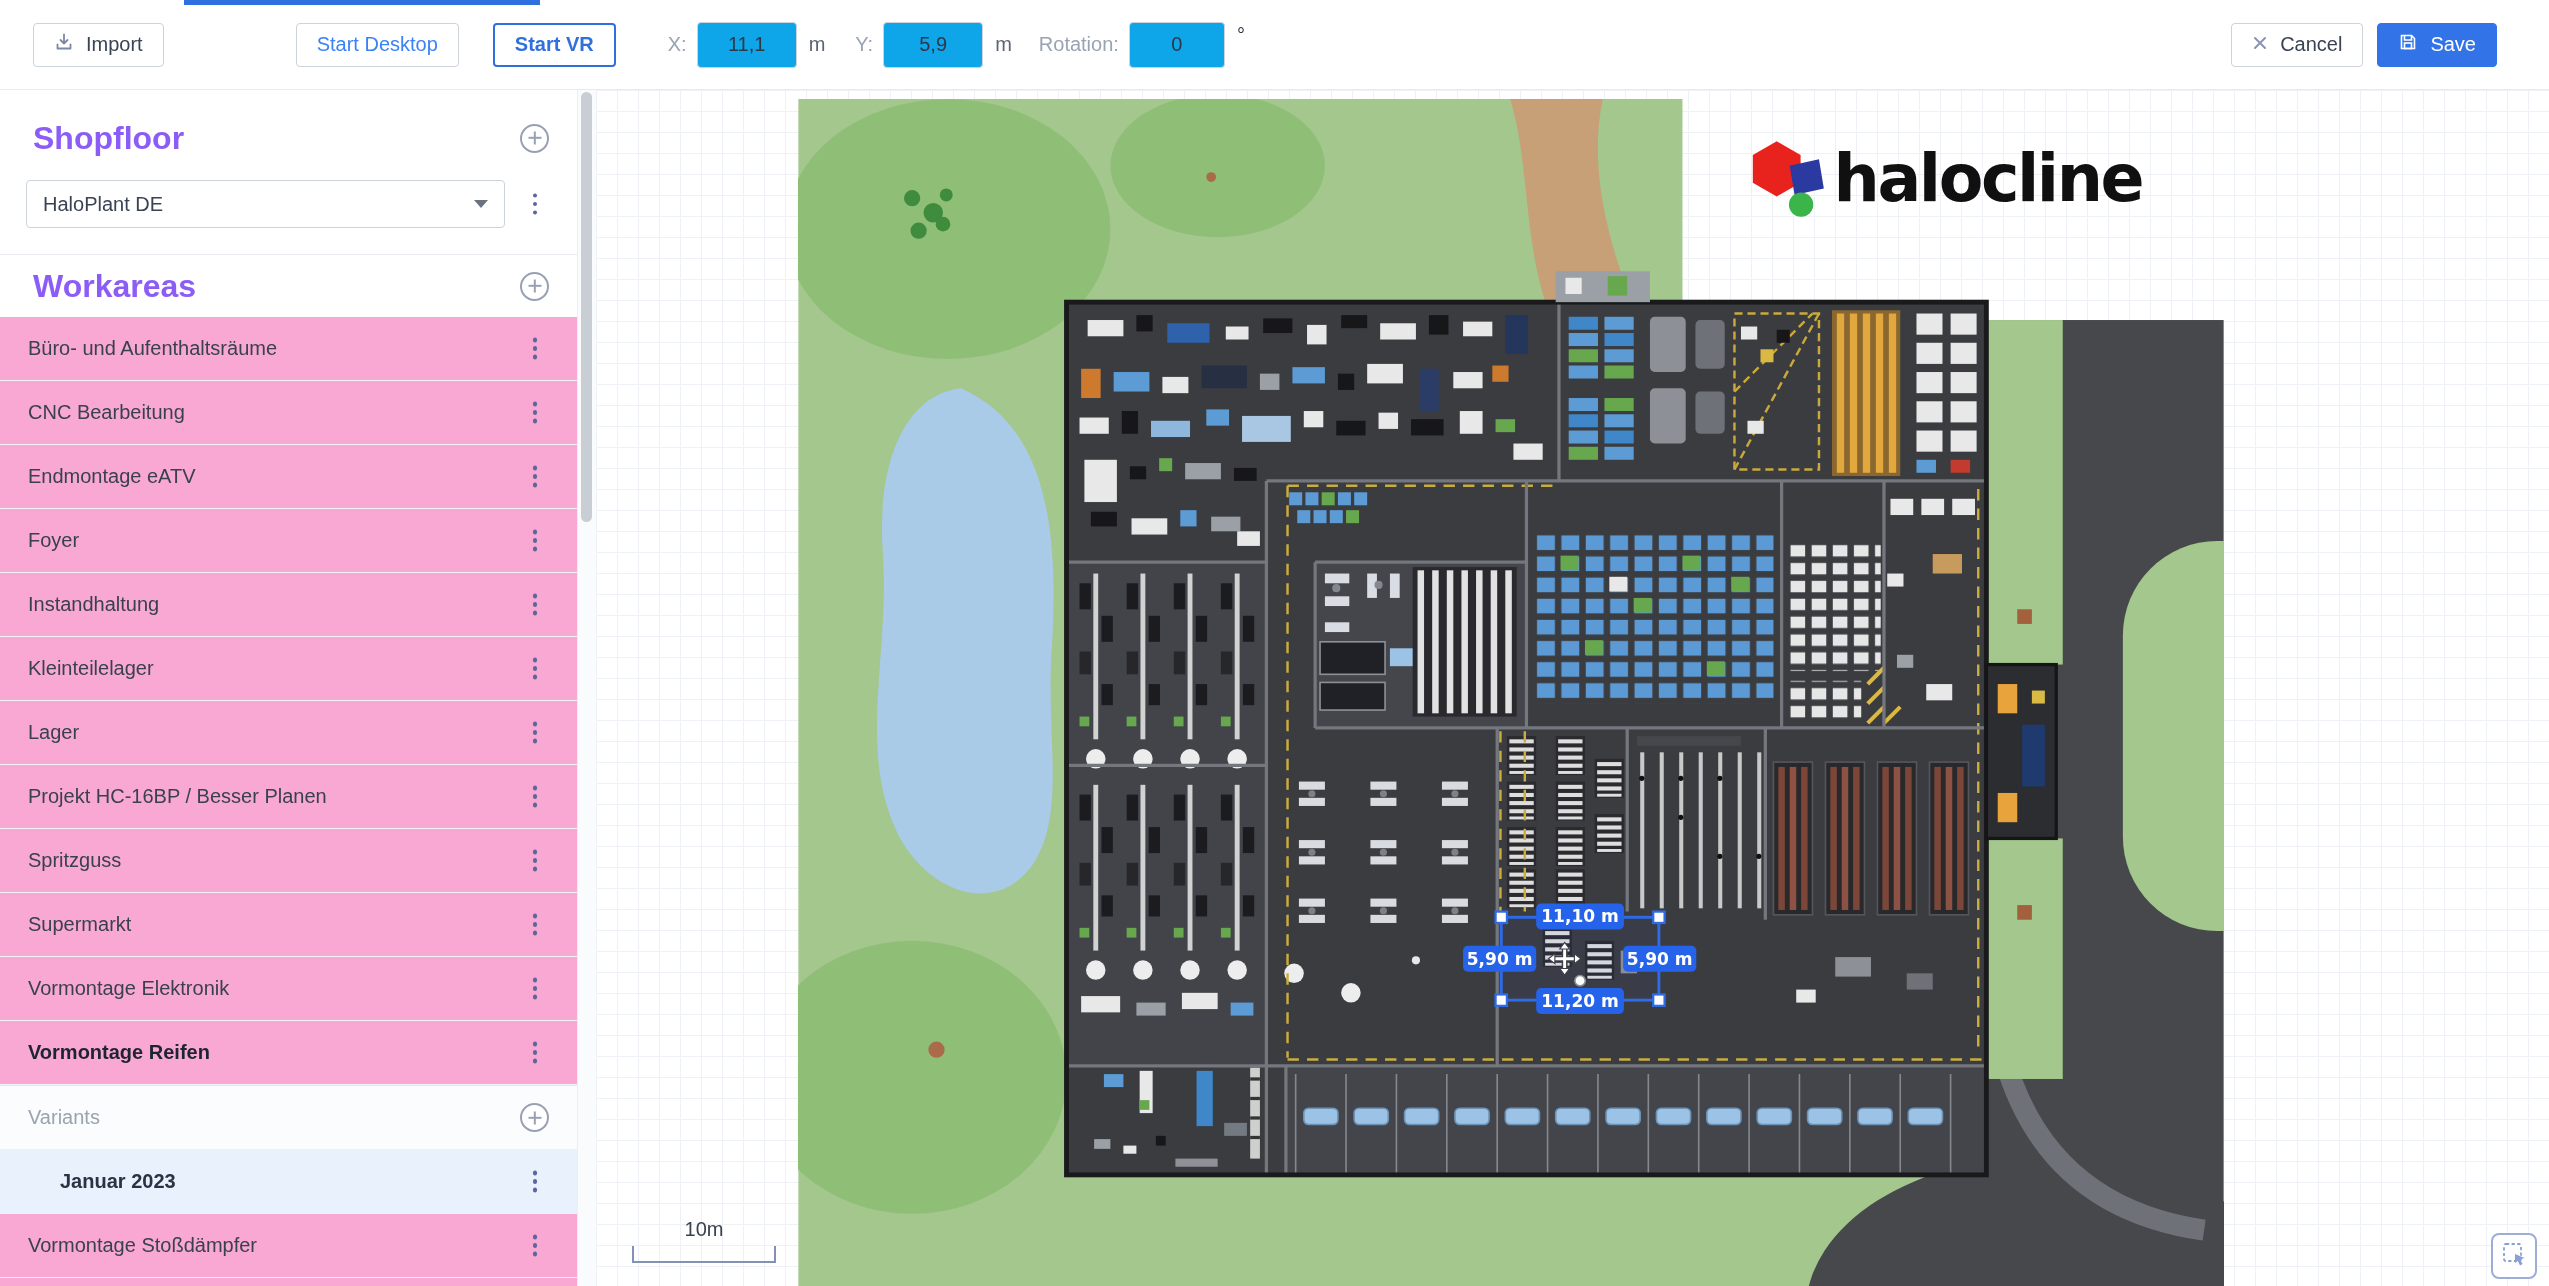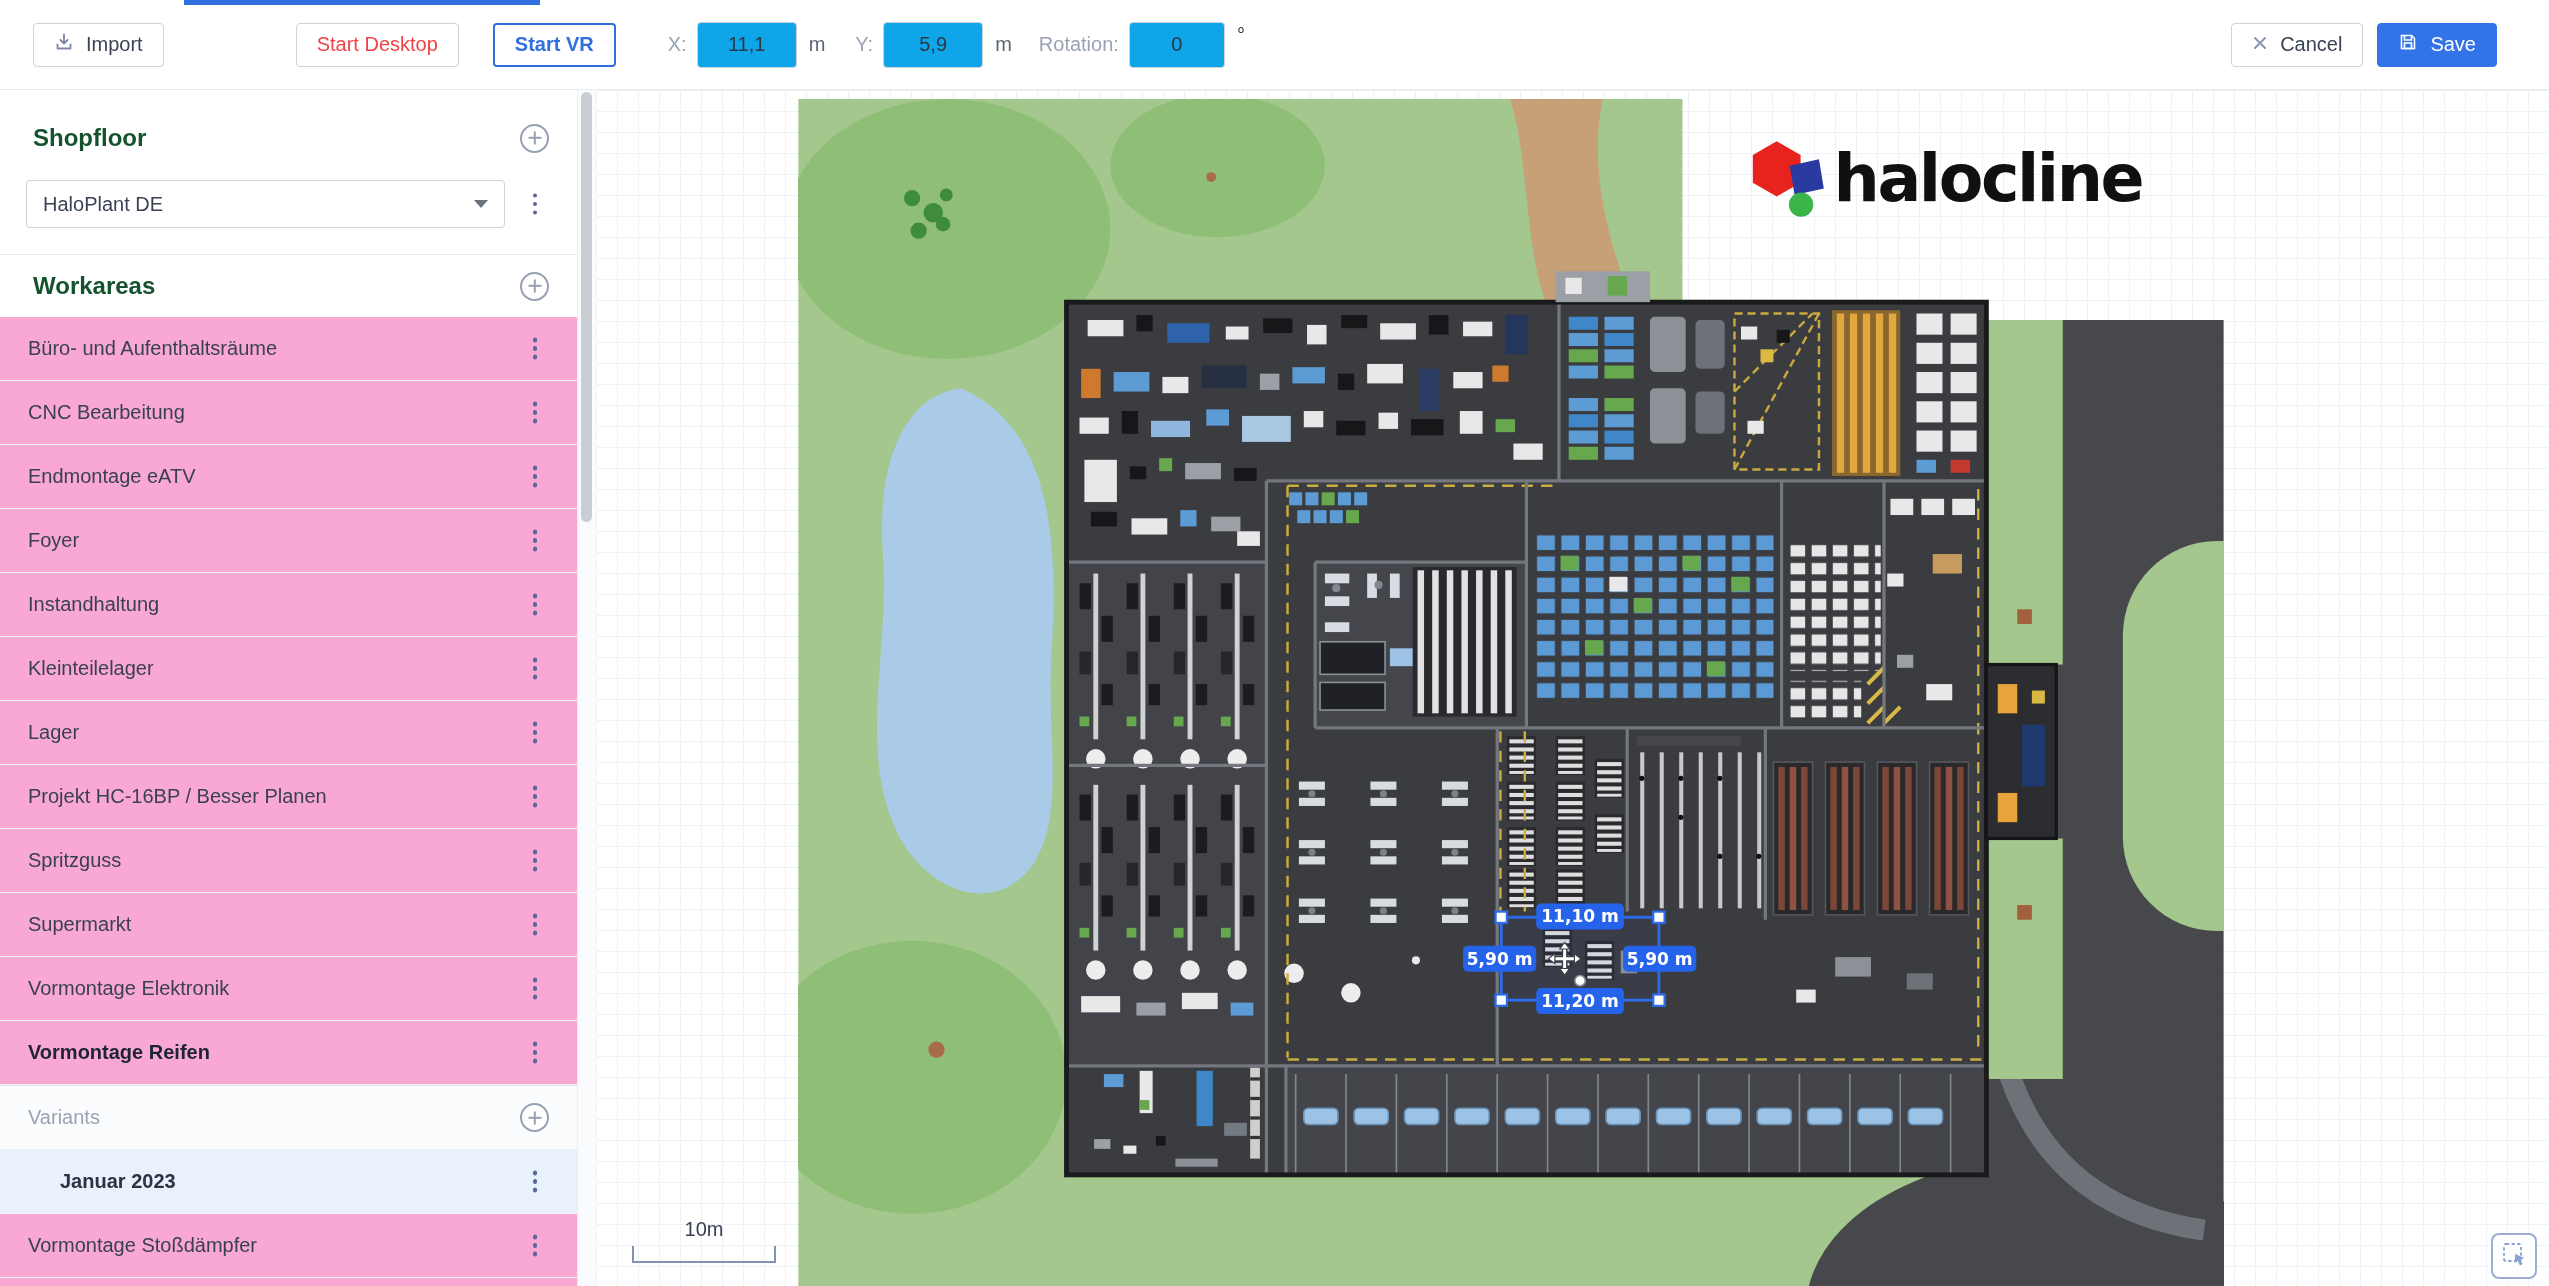--- a/index.html
+++ b/index.html
@@ -9,40 +9,40 @@
   
   .top-accent{position:absolute;left:184px;top:0;width:356px;height:5px;background:#2f6fde;z-index:9;}
 
   
   .toolbar{display:flex;align-items:center;height:89px;background:#fff;
            border-bottom:1px solid #e7eaee;position:relative;z-index:5;}
   .btn{height:44px;display:inline-flex;align-items:center;gap:12px;padding:0 20px;background:#fff;
        border:1px solid #ccd3dd;border-radius:4px;font-size:20px;color:#3a4354;cursor:pointer;
        font-family:inherit;white-space:nowrap;}
   .btn-import{margin-left:33px;}
-  .btn-desktop{margin-left:132px;color:#ef4444;justify-content:center;}
+  .btn-desktop{margin-left:132px;color:#3b82f6;justify-content:center;}
   .btn-vr{margin-left:34px;border:2px solid #2f6fde;color:#2f6fde;font-weight:700;}
   .field{display:flex;align-items:center;}
   .field .flabel{font-size:20px;color:#9aa3b2;}
   .field input{margin-left:10px;width:94px;height:42px;border:1px solid #ccd3dd;border-radius:4px;
                text-align:center;font-size:20px;color:#2f3846;background:#0ea5e9;font-family:inherit;}
   .field input.rot{width:90px;}
   .unit{margin-left:12px;font-size:20px;color:#5c6574;}
   .unit.deg{transform:translateY(-9px);color:#2f3846;}
   .f-x{margin-left:52px;} .f-y{margin-left:30px;} .f-rot{margin-left:27px;}
   .tb-right{margin-left:auto;display:flex;gap:14px;margin-right:52px;}
   .btn-save{background:#3273e8;border-color:#3273e8;color:#fff;}
 
   
   .content{display:flex;height:1197px;}
 
   
   .sidebar{width:577px;flex:none;background:#fff;overflow:hidden;}
   .sb-head{display:flex;align-items:center;justify-content:space-between;padding:0 28px 0 33px;}
-  .sb-title{font-size:24px;font-weight:600;color:#14532d;}
+  .sb-title{font-size:32px;font-weight:600;color:#8b5cf6;}
   .shopfloor-head{height:84px;padding-top:6px;}
   .plant-row{display:flex;align-items:center;gap:16px;padding:0 28px 26px 26px;border-bottom:1px solid #e7eaee;}
   .select{flex:1;height:46px;border:1px solid #ccd3dd;border-radius:4px;display:flex;align-items:center;
           justify-content:space-between;padding:0 16px;font-size:20px;color:#3a4354;cursor:pointer;background:#fff;}
   .caret{width:0;height:0;border-left:7px solid transparent;border-right:7px solid transparent;
          border-top:8px solid #6b7280;}
   .workareas-head{height:62px;}
   .row{display:flex;align-items:center;height:63px;border-bottom:1px solid #eef1f5;
        padding:0 28px 0 28px;font-size:20px;color:#39414f;background:#f9a8d4;}
   .row .label{flex:1;overflow:hidden;text-overflow:ellipsis;white-space:nowrap;}

